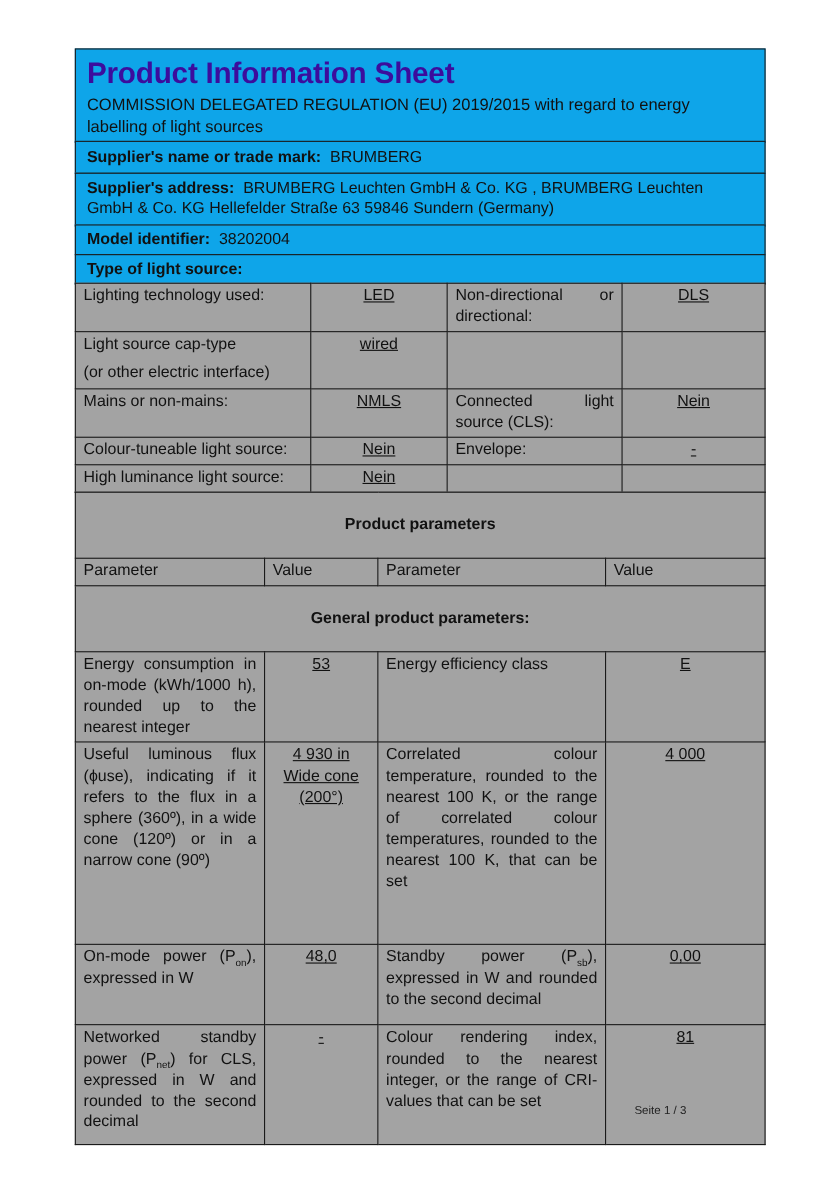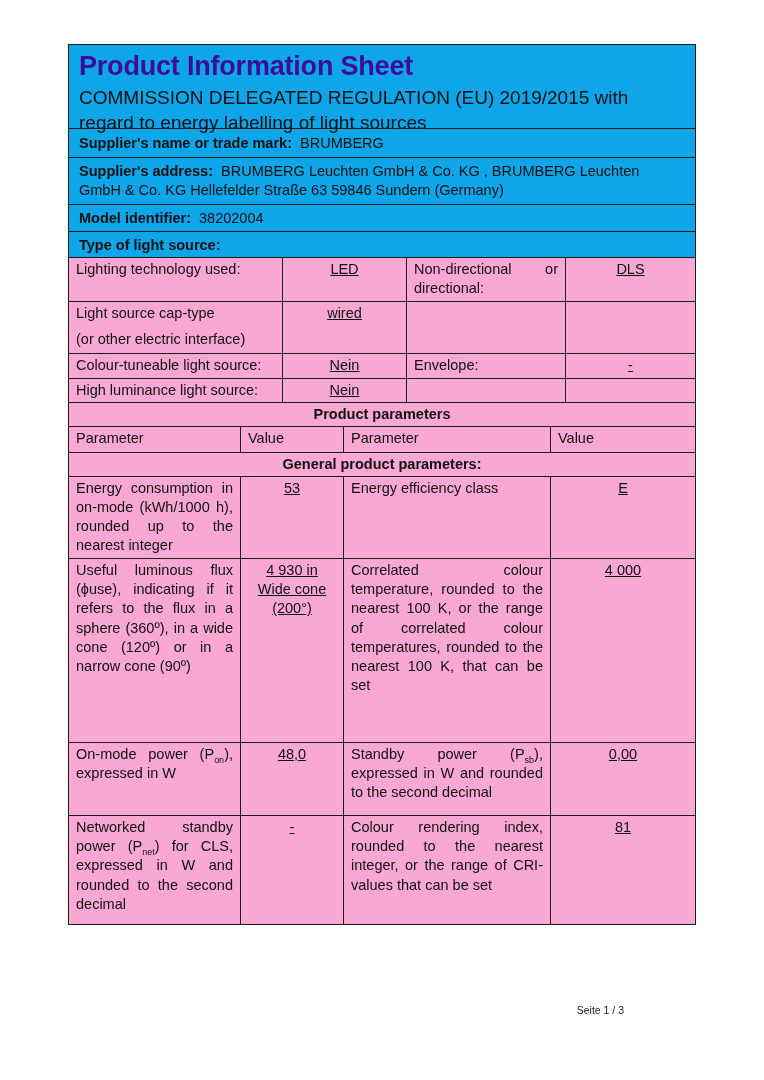--- a/index.html
+++ b/index.html
@@ -26,49 +26,49 @@
   }
   .title-block { height: 86px; padding-top: 7px; }
   .doc-title {
     font-size: 27px;
     font-weight: bold;
     color: #3c0d9d;
     line-height: 1.1;
     margin-bottom: 5px;
     letter-spacing: -0.2px;
   }
-  .subtitle { font-size: 19px; line-height: 1.3; }
+  .subtitle { font-size: 15px; line-height: 1.3; }
   .info-row { min-height: 28px; display: block; }
   .info-row .lbl { font-weight: bold; }
   .info-row .val { font-weight: normal; }
   .row-name { height: 30px; padding-top: 5px; }
   .row-address { height: 49px; }
   .row-model { height: 28px; }
   .row-type { height: 28px; }
 
   table {
     width: 100%;
     border-collapse: collapse;
     table-layout: fixed;
     margin-top: -1.5px;
-    background: #f9a8d4;
+    background: #a3a3a3;
   }
   td {
     border: 1.5px solid #1a1a1a;
     font-size: 14.5px;
     line-height: 1.32;
     padding: 2px 7px 3px 7px;
     vertical-align: top;
   }
   td.pcell { text-align: justify; text-align-last: left; }
   td.vcell { text-align: center; text-decoration: underline; }
   td.span-head {
     text-align: center;
     font-weight: bold;
-    padding: 2px 6px;
+    padding: 20px 6px;
   }
   sub { font-size: 0.62em; line-height: 0; }
   .para2 { margin-top: 7px; }
 
   
   tr.sh41 td { height: 38px; }
   tr.sh45 td { height: 42px; }
   tr.sh21 td { height: 18px; }
 
   
@@ -133,20 +133,26 @@
       </tr>
       <tr class="sh45">
         <td class="pcell">
           <div>Light source cap-type</div>
           <div class="para2">(or other electric interface)</div>
         </td>
         <td class="vcell">wired</td>
         <td class="pcell"></td>
         <td class="vcell"></td>
       </tr>
+      <tr class="sh41">
+        <td class="pcell">Mains or non-mains:</td>
+        <td class="vcell">NMLS</td>
+        <td class="pcell">Connected light source (CLS):</td>
+        <td class="vcell">Nein</td>
+      </tr>
       <tr class="sh21">
         <td class="pcell">Colour-tuneable light source:</td>
         <td class="vcell">Nein</td>
         <td class="pcell">Envelope:</td>
         <td class="vcell">-</td>
       </tr>
       <tr class="sh21">
         <td class="pcell">High luminance light source:</td>
         <td class="vcell">Nein</td>
         <td class="pcell"></td>

